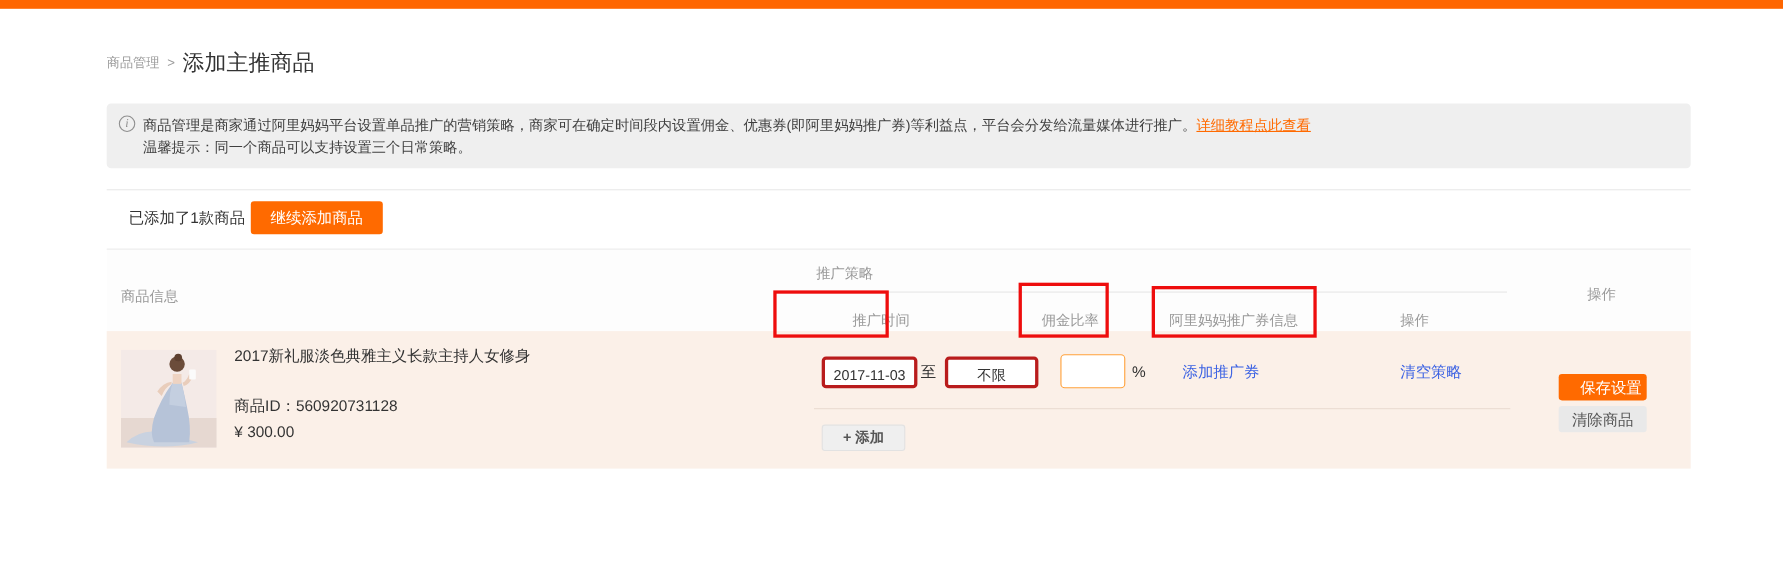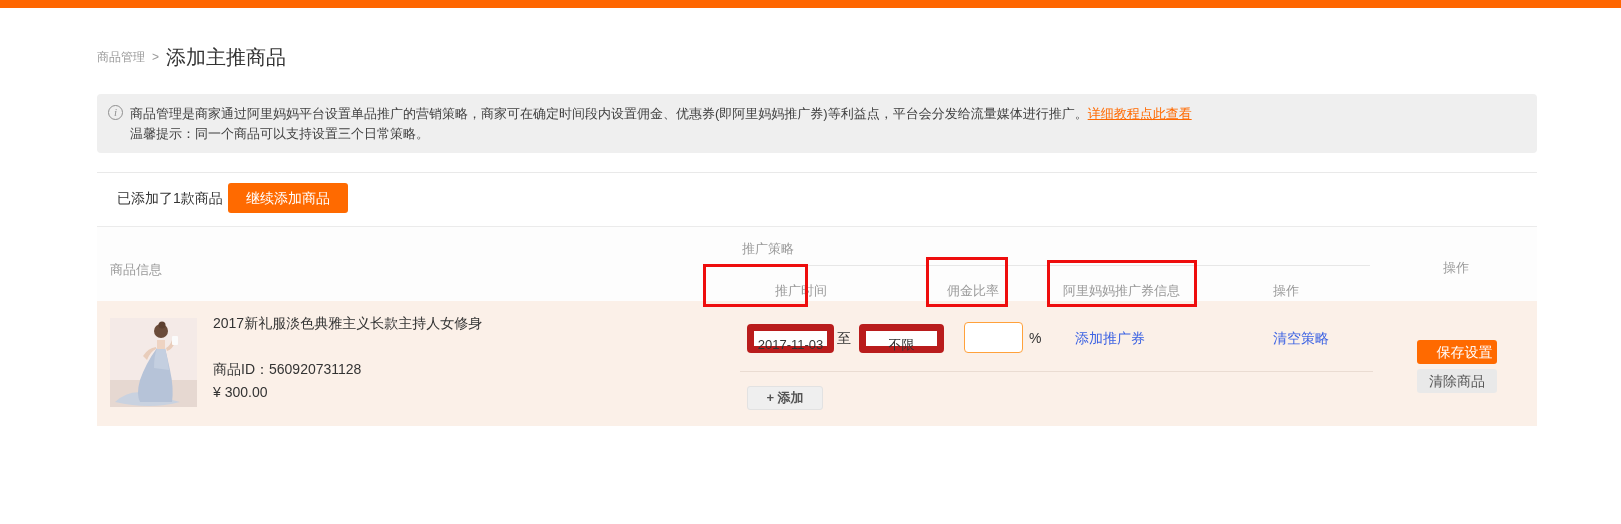--- a/index.html
+++ b/index.html
@@ -42,21 +42,21 @@
   .th-coupon   { left: 966px; top: 55px; }
   .th-act-sub  { left: 1176px; top: 55px; }
   .th-act-main { left: 1346px; top: 32px; }
 
   .row { position: absolute; left: 97px; top: 301px; width: 1440px; height: 125px; background: #fbf0e8; }
   .product-image { position: absolute; left: 13px; top: 17px; width: 87px; height: 89px; display: block; }
   .product-title { position: absolute; left: 116px; top: 14px; width: 420px; font-size: 14px; color: #333; }
   .product-id    { position: absolute; left: 116px; top: 60px; font-size: 14px; color: #333; }
   .product-price { position: absolute; left: 116px; top: 83px; font-size: 14px; color: #333; }
 
-  .date-box { position: absolute; top: 23px; height: 29px; background: #fff; border: 7px solid #b91c1c;
+  .date-box { position: absolute; top: 23px; height: 29px; background: #fff; border: 3px solid #b91c1c;
               border-radius: 4px; font-size: 13px; color: #333; text-align: center; line-height: 27px; cursor: pointer; }
   .date-start { left: 650px; width: 87px; }
   .date-end   { left: 762px; width: 85px; }
   .to-label   { position: absolute; left: 740px; top: 29px; font-size: 14px; color: #333; }
 
   .commission-input { position: absolute; left: 867px; top: 21px; width: 59px; height: 31px;
                       background: #fff; border: 1px solid #ffa13b; border-radius: 4px;
                       font-size: 13px; color: #333; padding: 0 8px; outline: none; }
   .percent-label { position: absolute; left: 932px; top: 29px; font-size: 14px; color: #333; }
 

